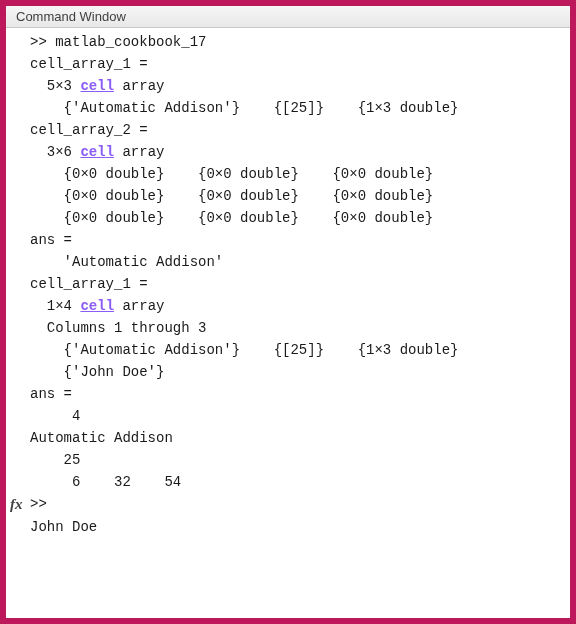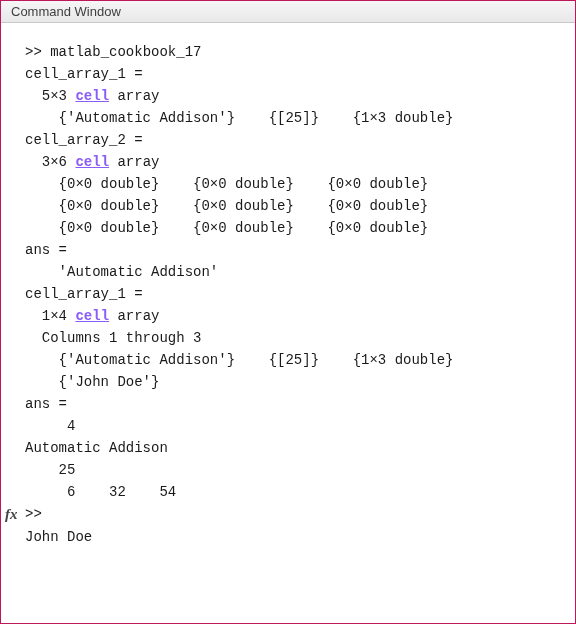--- a/index.html
+++ b/index.html
@@ -8,34 +8,34 @@
     font-size: 13px;
     background: #f0f0f0;
     width: 576px;
     height: 624px;
     overflow: hidden;
   }
   .window {
     width: 576px;
     height: 624px;
     background: #ffffff;
-    border: 1px solid #be185d;
+    border: 6px solid #be185d;
     display: flex;
     flex-direction: column;
   }
   .titlebar {
     background: linear-gradient(to bottom, #f6f6f6, #e8e8e8);
     border-bottom: 1px solid #c8c8c8;
     padding: 3px 10px;
     font-size: 13px;
     color: #404040;
   }
   .content {
     flex: 1;
-    padding: 18px 4px 4px 4px;
+    padding: 3px 4px 4px 4px;
     overflow: auto;
     font-family: Consolas, "Courier New", monospace;
     font-size: 14px;
     line-height: 22px;
     color: #1a1a1a;
   }
   .line {
     white-space: pre;
     display: flex;
   }

